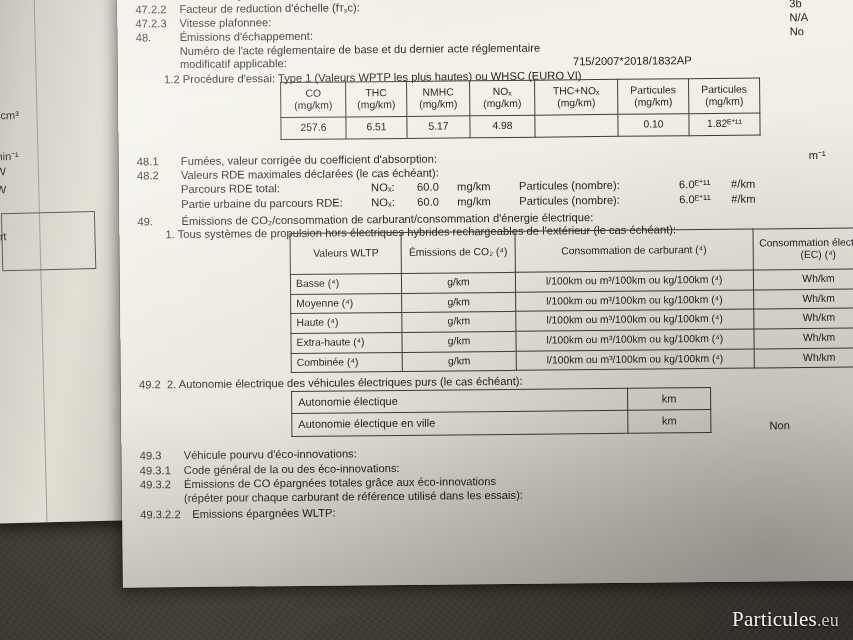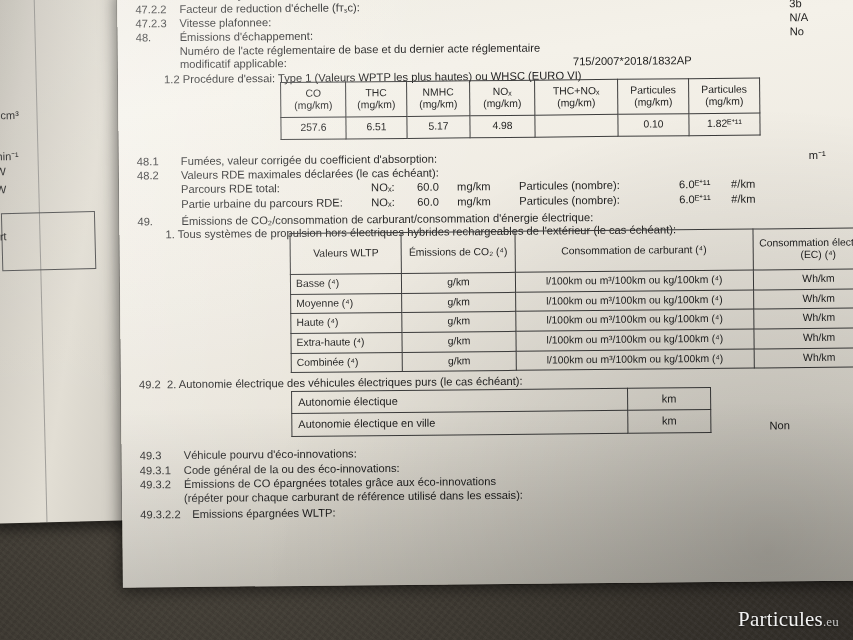--- a/index.html
+++ b/index.html
@@ -85,21 +85,21 @@
   .tbl3 .u{width:70px;text-align:center;}
 
   
   .wm{
     position:absolute;right:14px;bottom:8px;
     font-size:21px;color:#f2f2f2;
     text-shadow:0 1px 3px rgba(0,0,0,.8);
     letter-spacing:.2px;
     font-family:"Liberation Serif", serif;
   }
-  .wm .eu{color:#c8c8c8;font-size:13px;}
+  .wm .eu{color:#c8c8c8;font-size:18px;}
 
   
   .glare{
     position:absolute;left:0;top:0;width:853px;height:640px;pointer-events:none;
     background:radial-gradient(ellipse at 12% 8%, rgba(255,255,255,.10) 0%, rgba(255,255,255,0) 45%);
   }
 </style>
 </head>
 <body>
 

